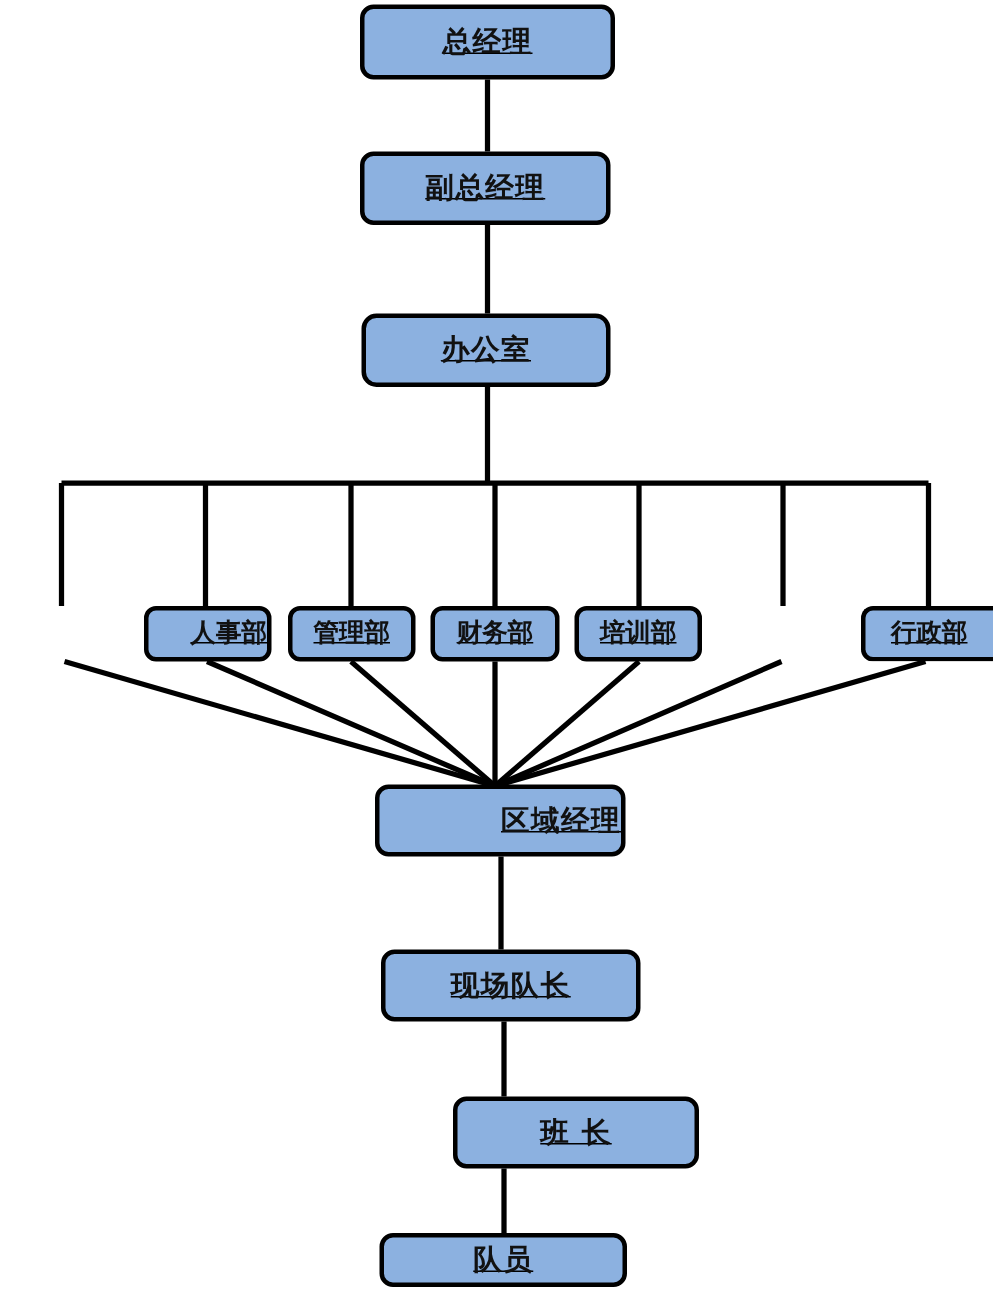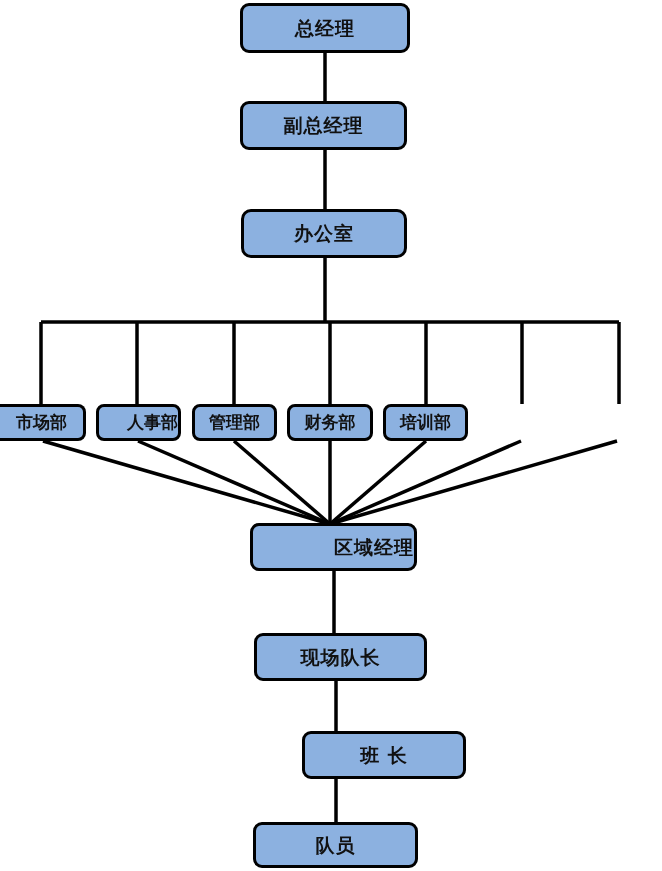--- a/index.html
+++ b/index.html
@@ -29,20 +29,21 @@
   .node {
     position: absolute;
     box-sizing: border-box;
     background: #8CB1E0;
     border: 3px solid #000000;
     border-radius: 9px;
     display: flex;
     align-items: center;
     justify-content: center;
     z-index: 2;
+    text-decoration: underline;
   }
   .node-label {
     font-family: "DejaVu Serif", "Liberation Serif", serif;
     font-weight: bold;
     color: #111111;
     font-size: 19px;
     letter-spacing: 1px;
     white-space: pre;
     line-height: 1;
     text-align: center;
@@ -109,51 +110,51 @@
   </div>
 
   <div class="node" style="left:240px; top:101px; width:167px; height:49px;">
     <span class="node-label">副总经理</span>
   </div>
 
   <div class="node" style="left:241px; top:209px; width:166px; height:49px;border-radius:10px;">
     <span class="node-label">办公室</span>
   </div>
 
-  <div class="node dept clipped-left" style="left:0px; top:404px; width:86px; height:37px;">
-    <span class="node-label">市场部</span>
-  </div>
 
   <div class="node dept" style="left:96px; top:404px; width:85px; height:37px;justify-content:flex-end;">
     <span class="node-label">人事部</span>
   </div>
 
   <div class="node dept" style="left:192px; top:404px; width:85px; height:37px;">
     <span class="node-label">管理部</span>
   </div>
 
   <div class="node dept" style="left:287px; top:404px; width:86px; height:37px;">
     <span class="node-label">财务部</span>
   </div>
 
   <div class="node dept" style="left:383px; top:404px; width:85px; height:37px;">
     <span class="node-label">培训部</span>
   </div>
 
 
+  <div class="node dept clipped-right" style="left:574px; top:404px; width:88px; height:37px;">
+    <span class="node-label">行政部</span>
+  </div>
 
   <div class="node" style="left:250px; top:523px; width:167px; height:48px;justify-content:flex-end;">
     <span class="node-label">区域经理</span>
   </div>
 
   <div class="node" style="left:254px; top:633px; width:173px; height:48px;">
     <span class="node-label">现场队长</span>
   </div>
 
   <div class="node" style="left:254px; top:731px; width:164px; height:48px;margin-left:48px;">
     <span class="node-label">班 长</span>
   </div>
 
-  <div class="node" style="left:253px; top:822px; width:165px; height:46px;">
+  <div class="node" style="left:253px; top:822px; width:165px; height:36px;">
     <span class="node-label">队员</span>
   </div>
 
 </div>
 
 </body></html>

